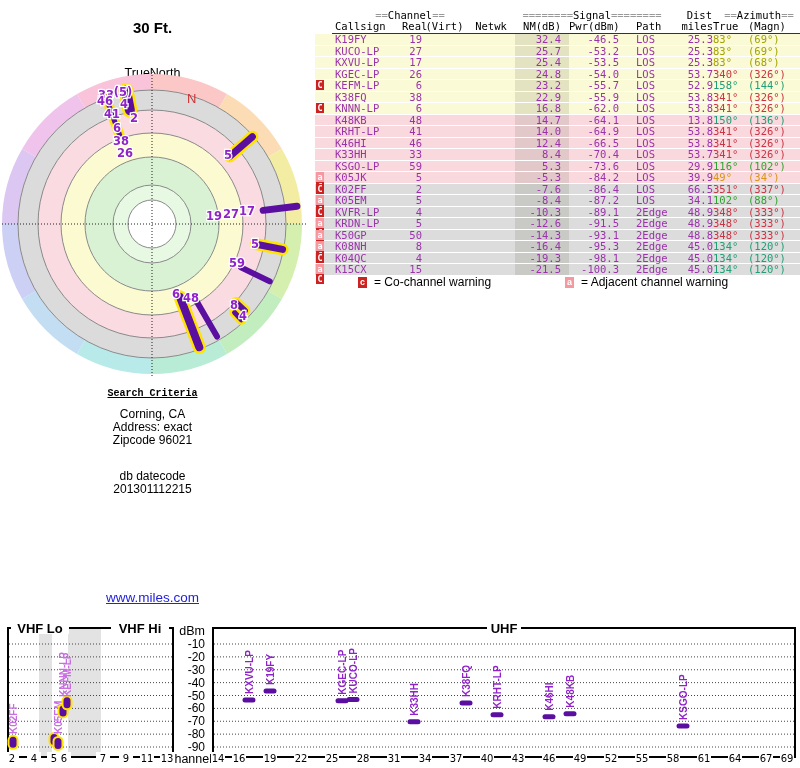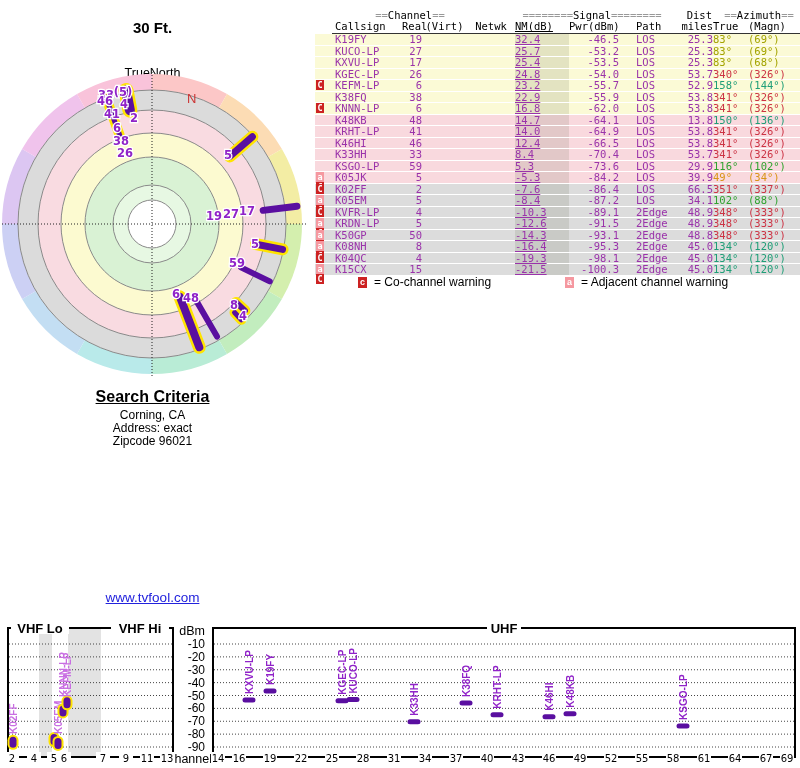--- a/index.html
+++ b/index.html
@@ -32,37 +32,37 @@
   .hdr-row span,.trow span{display:block;flex:none;box-sizing:border-box;}
   .c-warn{width:17px;display:flex;flex-direction:row;justify-content:flex-end;align-items:center;}
   .wbox{width:8px;height:10px;font-size:8.5px;line-height:10px;color:#fff;text-align:center;
     font-weight:bold;margin-left:1px;}
   .wc{background:#cc2222;}
   .wa{background:#f598a0;}
   .c-call{width:70px;padding-left:3px;}
   .c-real{width:20px;text-align:right;}
   .c-virt{width:45px;text-align:center;}
   .c-netwk{width:48px;text-align:center;}
-  .c-nm{width:54px;text-align:left;background:rgba(107,112,88,0.16);text-decoration:underline;}
+  .c-nm{width:54px;text-align:right;padding-right:8px;background:rgba(107,112,88,0.16);}
   .hdr-row .c-nm{background:none;}
   .c-pwr{width:50px;text-align:right;}
   .c-path{width:50px;padding-left:17px;}
   .c-miles{width:44px;text-align:right;}
   .c-true{width:35px;text-align:left;}
   .c-magn{width:52px;text-align:left;padding-right:4px;}
 
   
   .legend-item{position:absolute;top:268px;height:13px;font-family:"Liberation Sans",sans-serif;
     font-size:12px;color:#000;line-height:13px;}
   .lbox{display:inline-block;width:9px;height:11px;font-size:9px;line-height:11px;color:#fff;
     text-align:center;font-weight:bold;vertical-align:top;margin-top:1px;}
 
   
   .search{position:absolute;left:0;top:388px;width:305px;text-align:center;color:#000;}
-  .search-heading{font-weight:bold;font-size:16px;text-decoration:underline;margin-bottom:3px;}
+  .search-heading{font-weight:bold;font-size:10px;text-decoration:underline;margin-bottom:9px;font-family:Liberation Mono, monospace;}
   .search-line{font-size:12px;line-height:13px;}
   .db-block{margin-top:23px;}
 
   
   .site-link{position:absolute;left:0;top:590px;width:305px;text-align:center;
     font-size:13.5px;color:#2222dd;text-decoration:underline;cursor:pointer;}
 
   #chart-svg{position:absolute;left:0;top:618px;}
 </style>
 </head>
@@ -180,23 +180,27 @@
     <span class="legend-item" style="left:59px;">= Co-channel warning</span>
     <span class="legend-item" style="left:250px;"><span class="lbox wa">a</span></span>
     <span class="legend-item" style="left:266px;">= Adjacent channel warning</span>
   </div>
 
   <div class="search">
     <div class="search-heading">Search Criteria</div>
     <div class="search-line">Corning, CA</div>
     <div class="search-line">Address: exact</div>
     <div class="search-line">Zipcode 96021</div>
+    <div class="db-block">
+      <div class="search-line">db datecode</div>
+      <div class="search-line">201301112215</div>
+    </div>
   </div>
 
-  <a class="site-link">www.tvfool.com</a>
+  <a class="site-link">www.miles.com</a>
 
   <svg id="chart-svg" width="800" height="150" viewBox="0 0 800 150">
       <rect x="39" y="11" width="13" height="127" fill="#e3e3e3"></rect>
       <rect x="68" y="11" width="33" height="127" fill="#e3e3e3"></rect>
       <line x1="9" y1="26" x2="172" y2="26" stroke="#444" stroke-width="1" stroke-dasharray="1 2"></line>
       <line x1="214" y1="26" x2="794" y2="26" stroke="#444" stroke-width="1" stroke-dasharray="1 2"></line>
       <line x1="9" y1="38.875" x2="172" y2="38.875" stroke="#444" stroke-width="1" stroke-dasharray="1 2"></line>
       <line x1="214" y1="38.875" x2="794" y2="38.875" stroke="#444" stroke-width="1" stroke-dasharray="1 2"></line>
       <line x1="9" y1="51.75" x2="172" y2="51.75" stroke="#444" stroke-width="1" stroke-dasharray="1 2"></line>
       <line x1="214" y1="51.75" x2="794" y2="51.75" stroke="#444" stroke-width="1" stroke-dasharray="1 2"></line>

